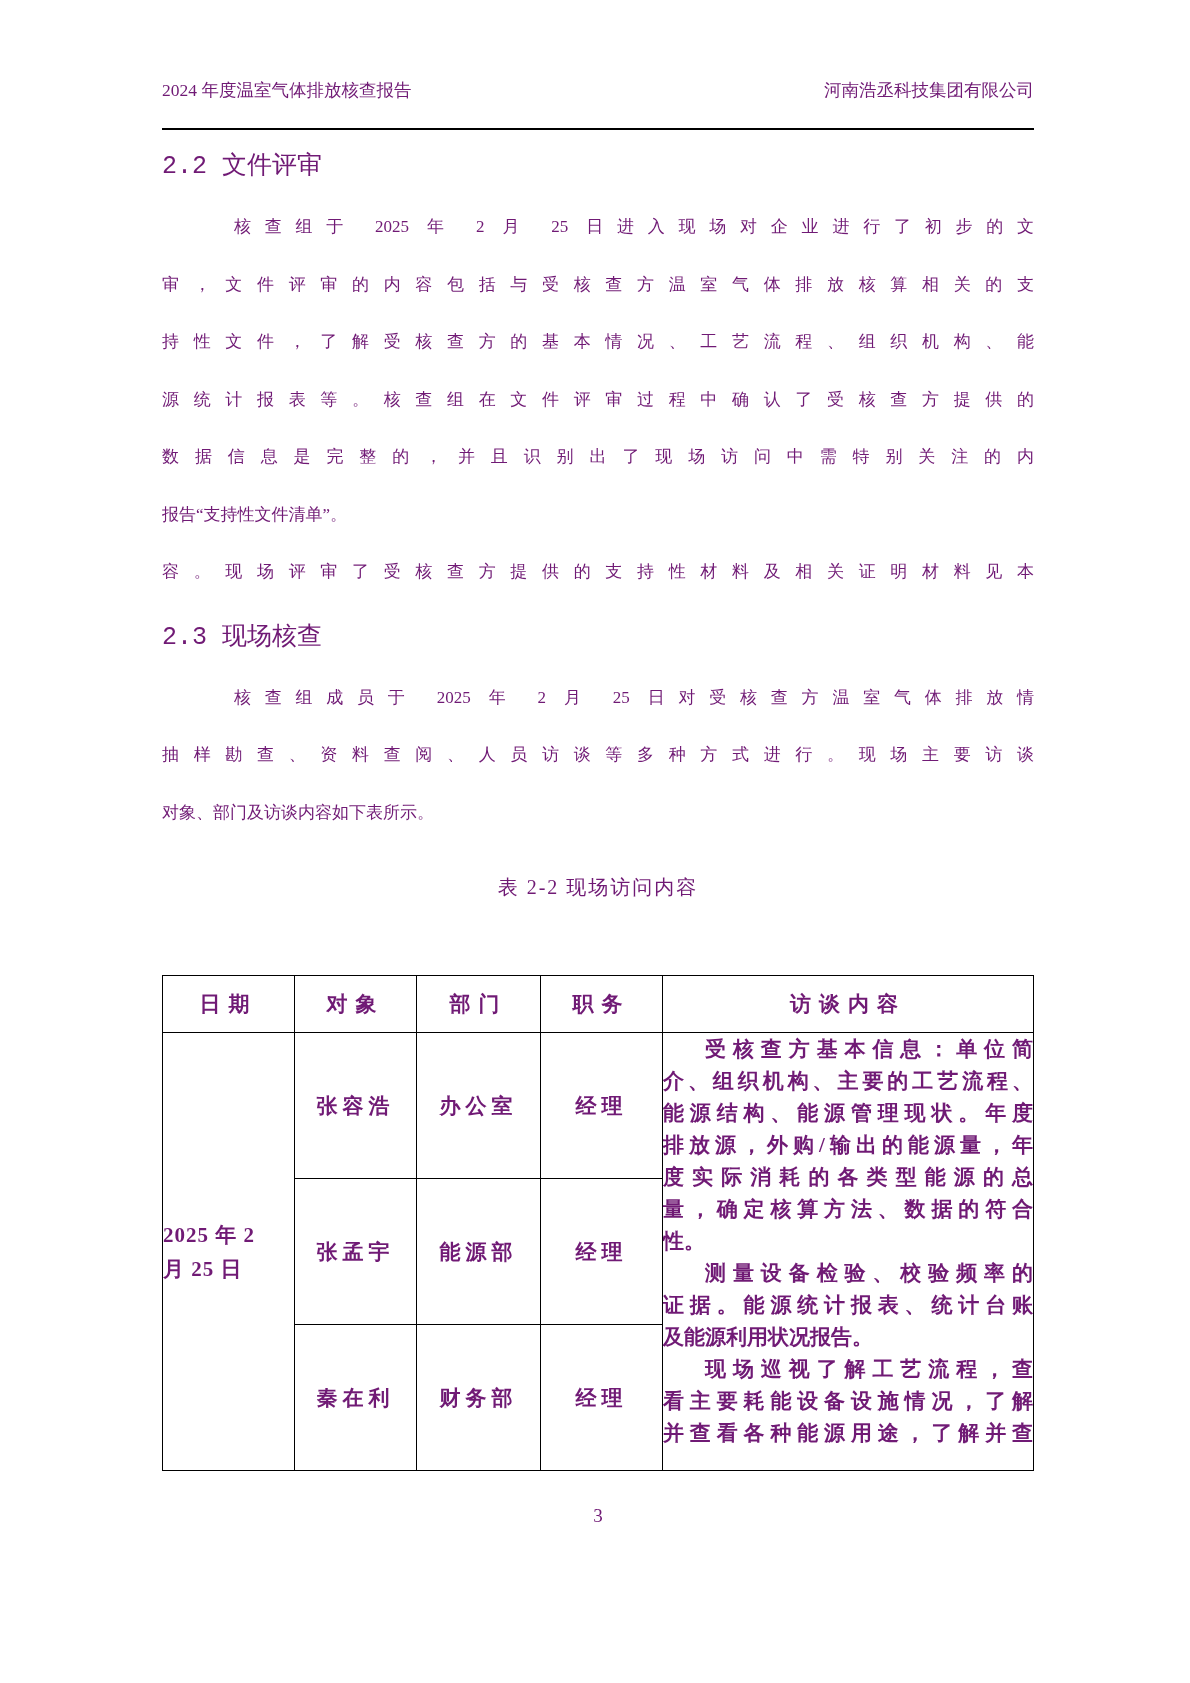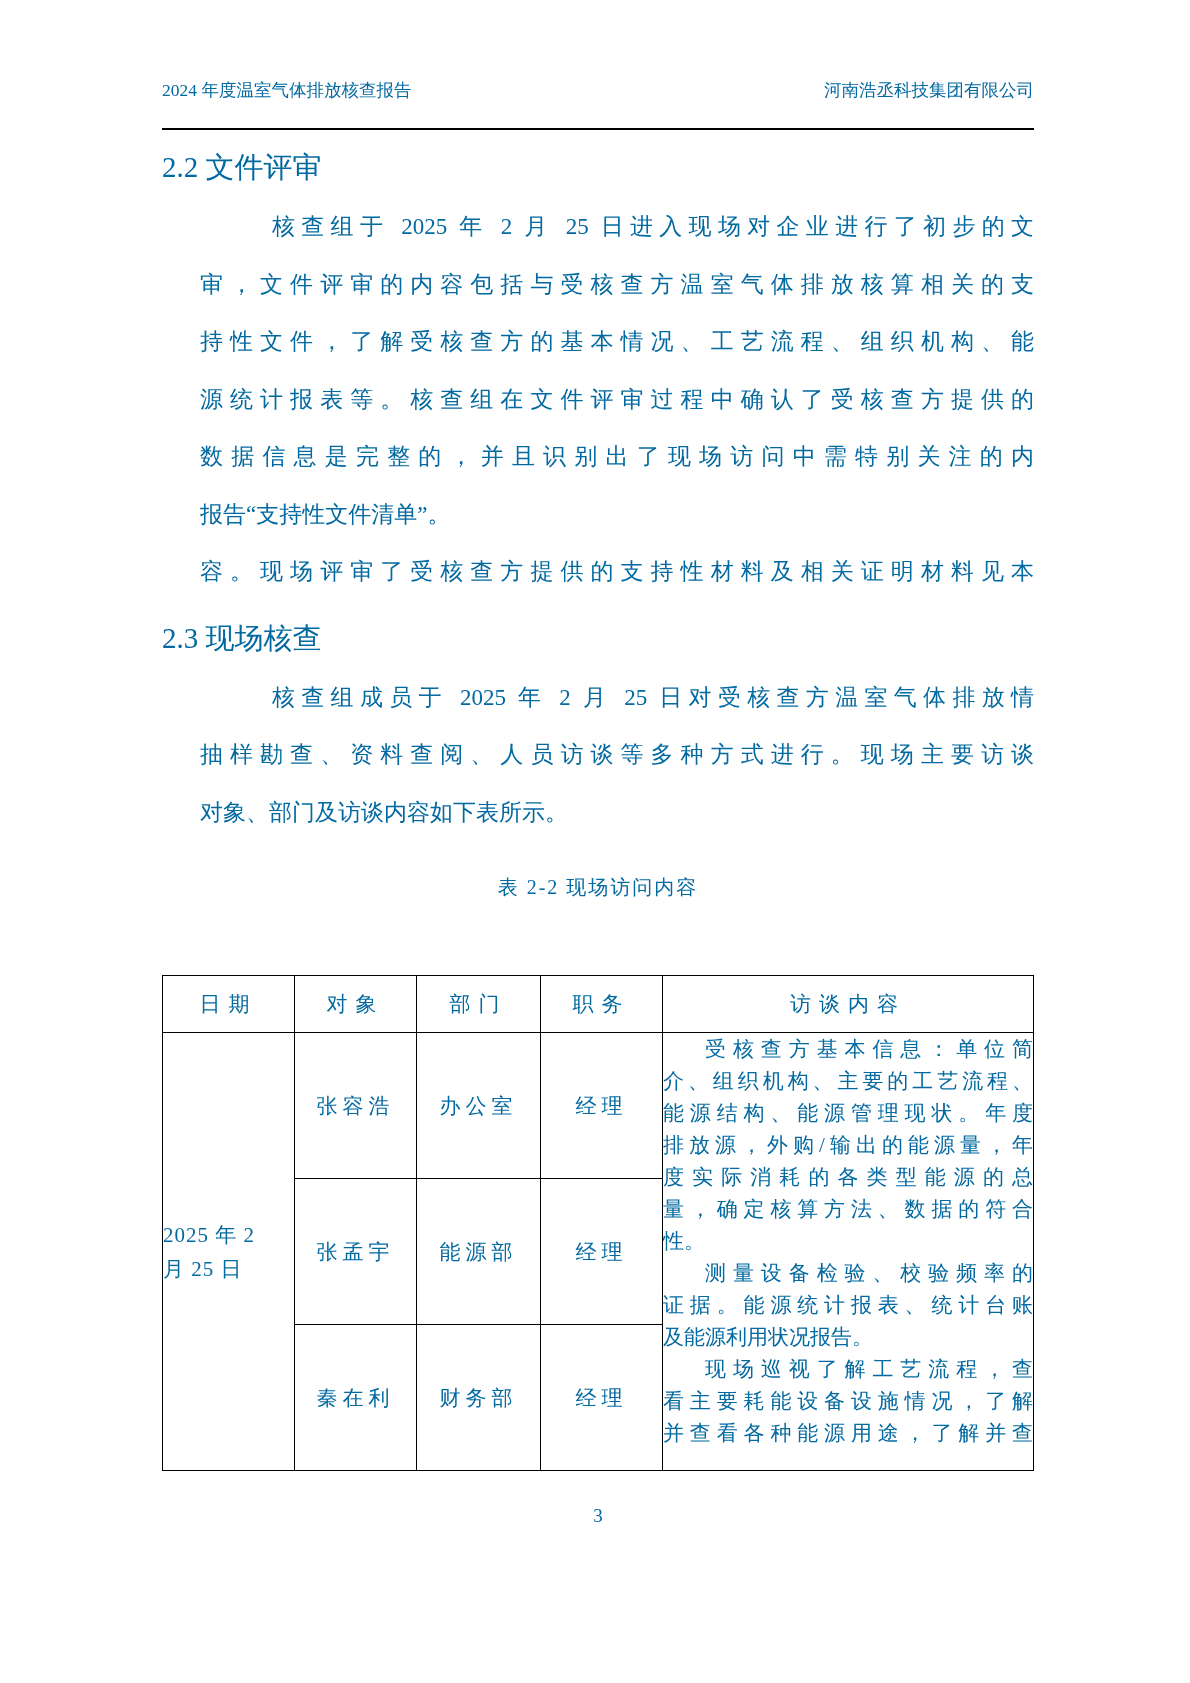--- a/index.html
+++ b/index.html
@@ -4,47 +4,47 @@
 <style>
   html,body { margin:0; padding:0; background:#888; }
   .page {
     position:relative;
     width:1190px; height:1683px;
     margin:0 auto;
     background:#ffffff;
     box-sizing:border-box;
     padding:78px 156px 0 162px;
     font-family:"Liberation Serif","DejaVu Serif",serif;
-    color:#0369a1;
+    color:#701a75;
     overflow:hidden;
   }
   .doc-header {
     display:flex; justify-content:space-between; align-items:flex-end;
     font-size:17.5px; line-height:24px;
   }
   .header-rule { border-top:2px solid #000; margin-top:26px; }
 
-  .sec-title { font-size:29px; line-height:34px; margin-top:20px; }
+  .sec-title { font-size:25px; line-height:34px; margin-top:20px;font-family:Liberation Mono, monospace; }
 
   .para { margin-top:14px; }
   .tline {
-    font-size:23px; line-height:57.5px; height:57.5px;
+    font-size:17px; line-height:57.5px; height:57.5px;
     text-align:justify; text-align-last:justify; text-justify:inter-character;
-    overflow:hidden; white-space:nowrap;margin-left:38px;
+    overflow:hidden; white-space:nowrap;
   }
   .tline.first { text-indent:72px; }
   .tline.endline { text-align-last:left; }
 
   .caption { text-align:center; font-size:20px; line-height:32px; margin-top:30px; letter-spacing:2px; }
 
   table.visit {
     width:100%; border-collapse:collapse; table-layout:fixed;
     margin-top:72px;
   }
-  table.visit th, table.visit td { border:1px solid #000; font-weight:normal; padding:0; }
+  table.visit th, table.visit td { border:1px solid #000; font-weight:bold; padding:0; }
   table.visit thead th { height:56px; font-size:21px; letter-spacing:8px; text-align:center; }
   td.cell-center { text-align:center; font-size:21px; letter-spacing:5px; height:145px; vertical-align:middle;margin-top:29px; }
   td.date-cell { text-align:left; font-size:21px; vertical-align:middle; letter-spacing:1px; }
   td.date-cell .dline { line-height:34px; }
   td.content-cell { vertical-align:top; padding:6px 9px 0 7px; }
   .cline {
     font-size:21px; line-height:32px;
     text-align:justify; text-align-last:justify; text-justify:inter-character;
     overflow:hidden; white-space:nowrap;
   }

